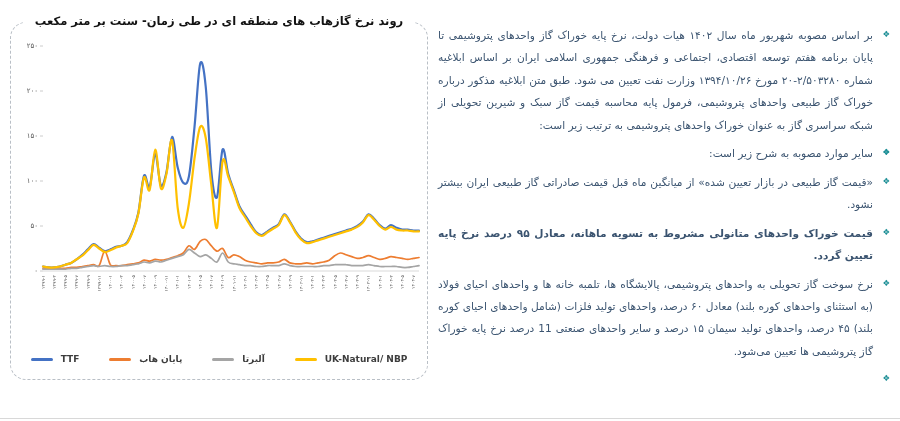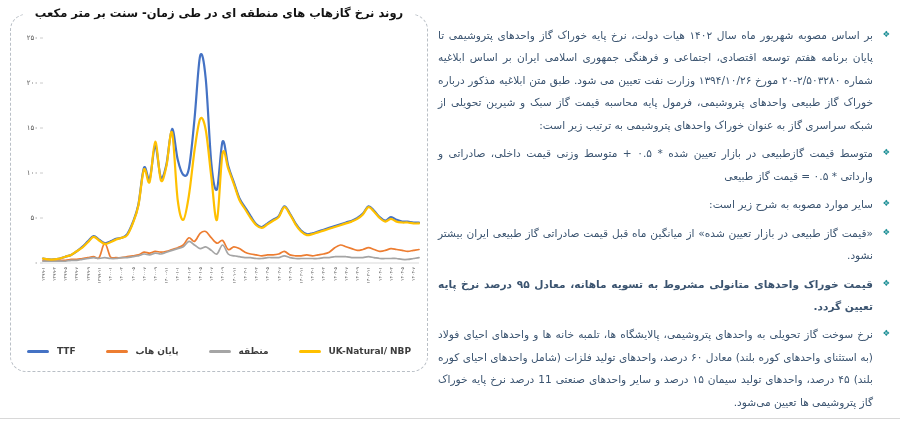--- a/index.html
+++ b/index.html
@@ -1,19 +1,19 @@
 <!DOCTYPE html>
 <html lang="fa"><head>
 <meta charset="utf-8">
 <style>
   html,body{margin:0;padding:0;}
   body{width:900px;height:421px;position:relative;background:#ffffff;overflow:hidden;
        font-family:"DejaVu Sans",sans-serif;}
   
-  .panel{position:absolute;left:10px;top:14px;width:416px;height:356px;
+  .panel{position:absolute;left:10px;top:22px;width:416px;height:356px;
          border:1.3px dashed #b9bfc6;border-radius:16px;background:#fff;}
   .panel-title{position:absolute;top:-9px;left:50%;transform:translateX(-50%);
          background:#fff;padding:0 12px;font-size:11.5px;font-weight:bold;color:#121212;
          white-space:nowrap;direction:rtl;}
   .chart-wrap{position:absolute;left:8px;top:14px;width:404px;height:302px;}
   .legend{position:absolute;left:0;right:0;bottom:15px;display:flex;justify-content:center;
          gap:30px;align-items:center;direction:ltr;}
   .legend-item{display:flex;align-items:center;gap:8px;font-size:9px;font-weight:600;color:#3d3d3d;margin-top:28px;}
   .legend-swatch{width:22px;height:3px;border-radius:2px;display:inline-block;background:#999;}
   
@@ -91,39 +91,38 @@
     <div class="legend-item">
       <span class="legend-swatch" style="background: rgb(68, 114, 196);"></span>
       <span>TTF</span>
     </div>
     <div class="legend-item">
       <span class="legend-swatch" style="background: rgb(237, 125, 49);"></span>
       <span>پایان هاب</span>
     </div>
     <div class="legend-item">
       <span class="legend-swatch" style="background: rgb(165, 165, 165);"></span>
-      <span>منطقه</span>
+      <span>آلبرتا</span>
     </div>
     <div class="legend-item">
       <span class="legend-swatch" style="background: rgb(255, 192, 0);"></span>
       <span>UK-Natural/ NBP</span>
     </div>
   </div>
 </div>
 
 <div class="text-col">
 
   <div class="para">
     <span class="bullet" style="color: rgb(29, 143, 150);">❖</span>
     <span>بر اساس مصوبه شهریور ماه سال ۱۴۰۲ هیات دولت، نرخ پایه خوراک گاز واحدهای پتروشیمی تا پایان برنامه هفتم توسعه اقتصادی، اجتماعی و فرهنگی جمهوری اسلامی ایران بر اساس ابلاغیه شماره ۲/۵۰۳۲۸۰-۲۰ مورخ ۱۳۹۴/۱۰/۲۶ وزارت نفت تعیین می شود. طبق متن ابلاغیه مذکور درباره خوراک گاز طبیعی واحدهای پتروشیمی، فرمول پایه محاسبه قیمت گاز سبک و شیرین تحویلی از شبکه سراسری گاز به عنوان خوراک واحدهای پتروشیمی به ترتیب زیر است:</span>
   </div>
 
   <div class="para">
     <span class="bullet" style="color: rgb(29, 143, 150);">❖</span>
-    <span>متوسط قیمت گازطبیعی در بازار تعیین شده * ۰.۵ + متوسط وزنی قیمت داخلی، صادراتی و وارداتی * ۰.۵ = قیمت گاز طبیعی</span>
   </div>
 
   <div class="para">
     <span class="bullet" style="color: rgb(29, 143, 150);">❖</span>
     <span>سایر موارد مصوبه به شرح زیر است:</span>
   </div>
 
   <div class="para">
     <span class="bullet" style="color: rgb(29, 143, 150);">❖</span>
     <span>«قیمت گاز طبیعی در بازار تعیین شده» از میانگین ماه قبل قیمت صادراتی گاز طبیعی ایران بیشتر نشود.</span>

